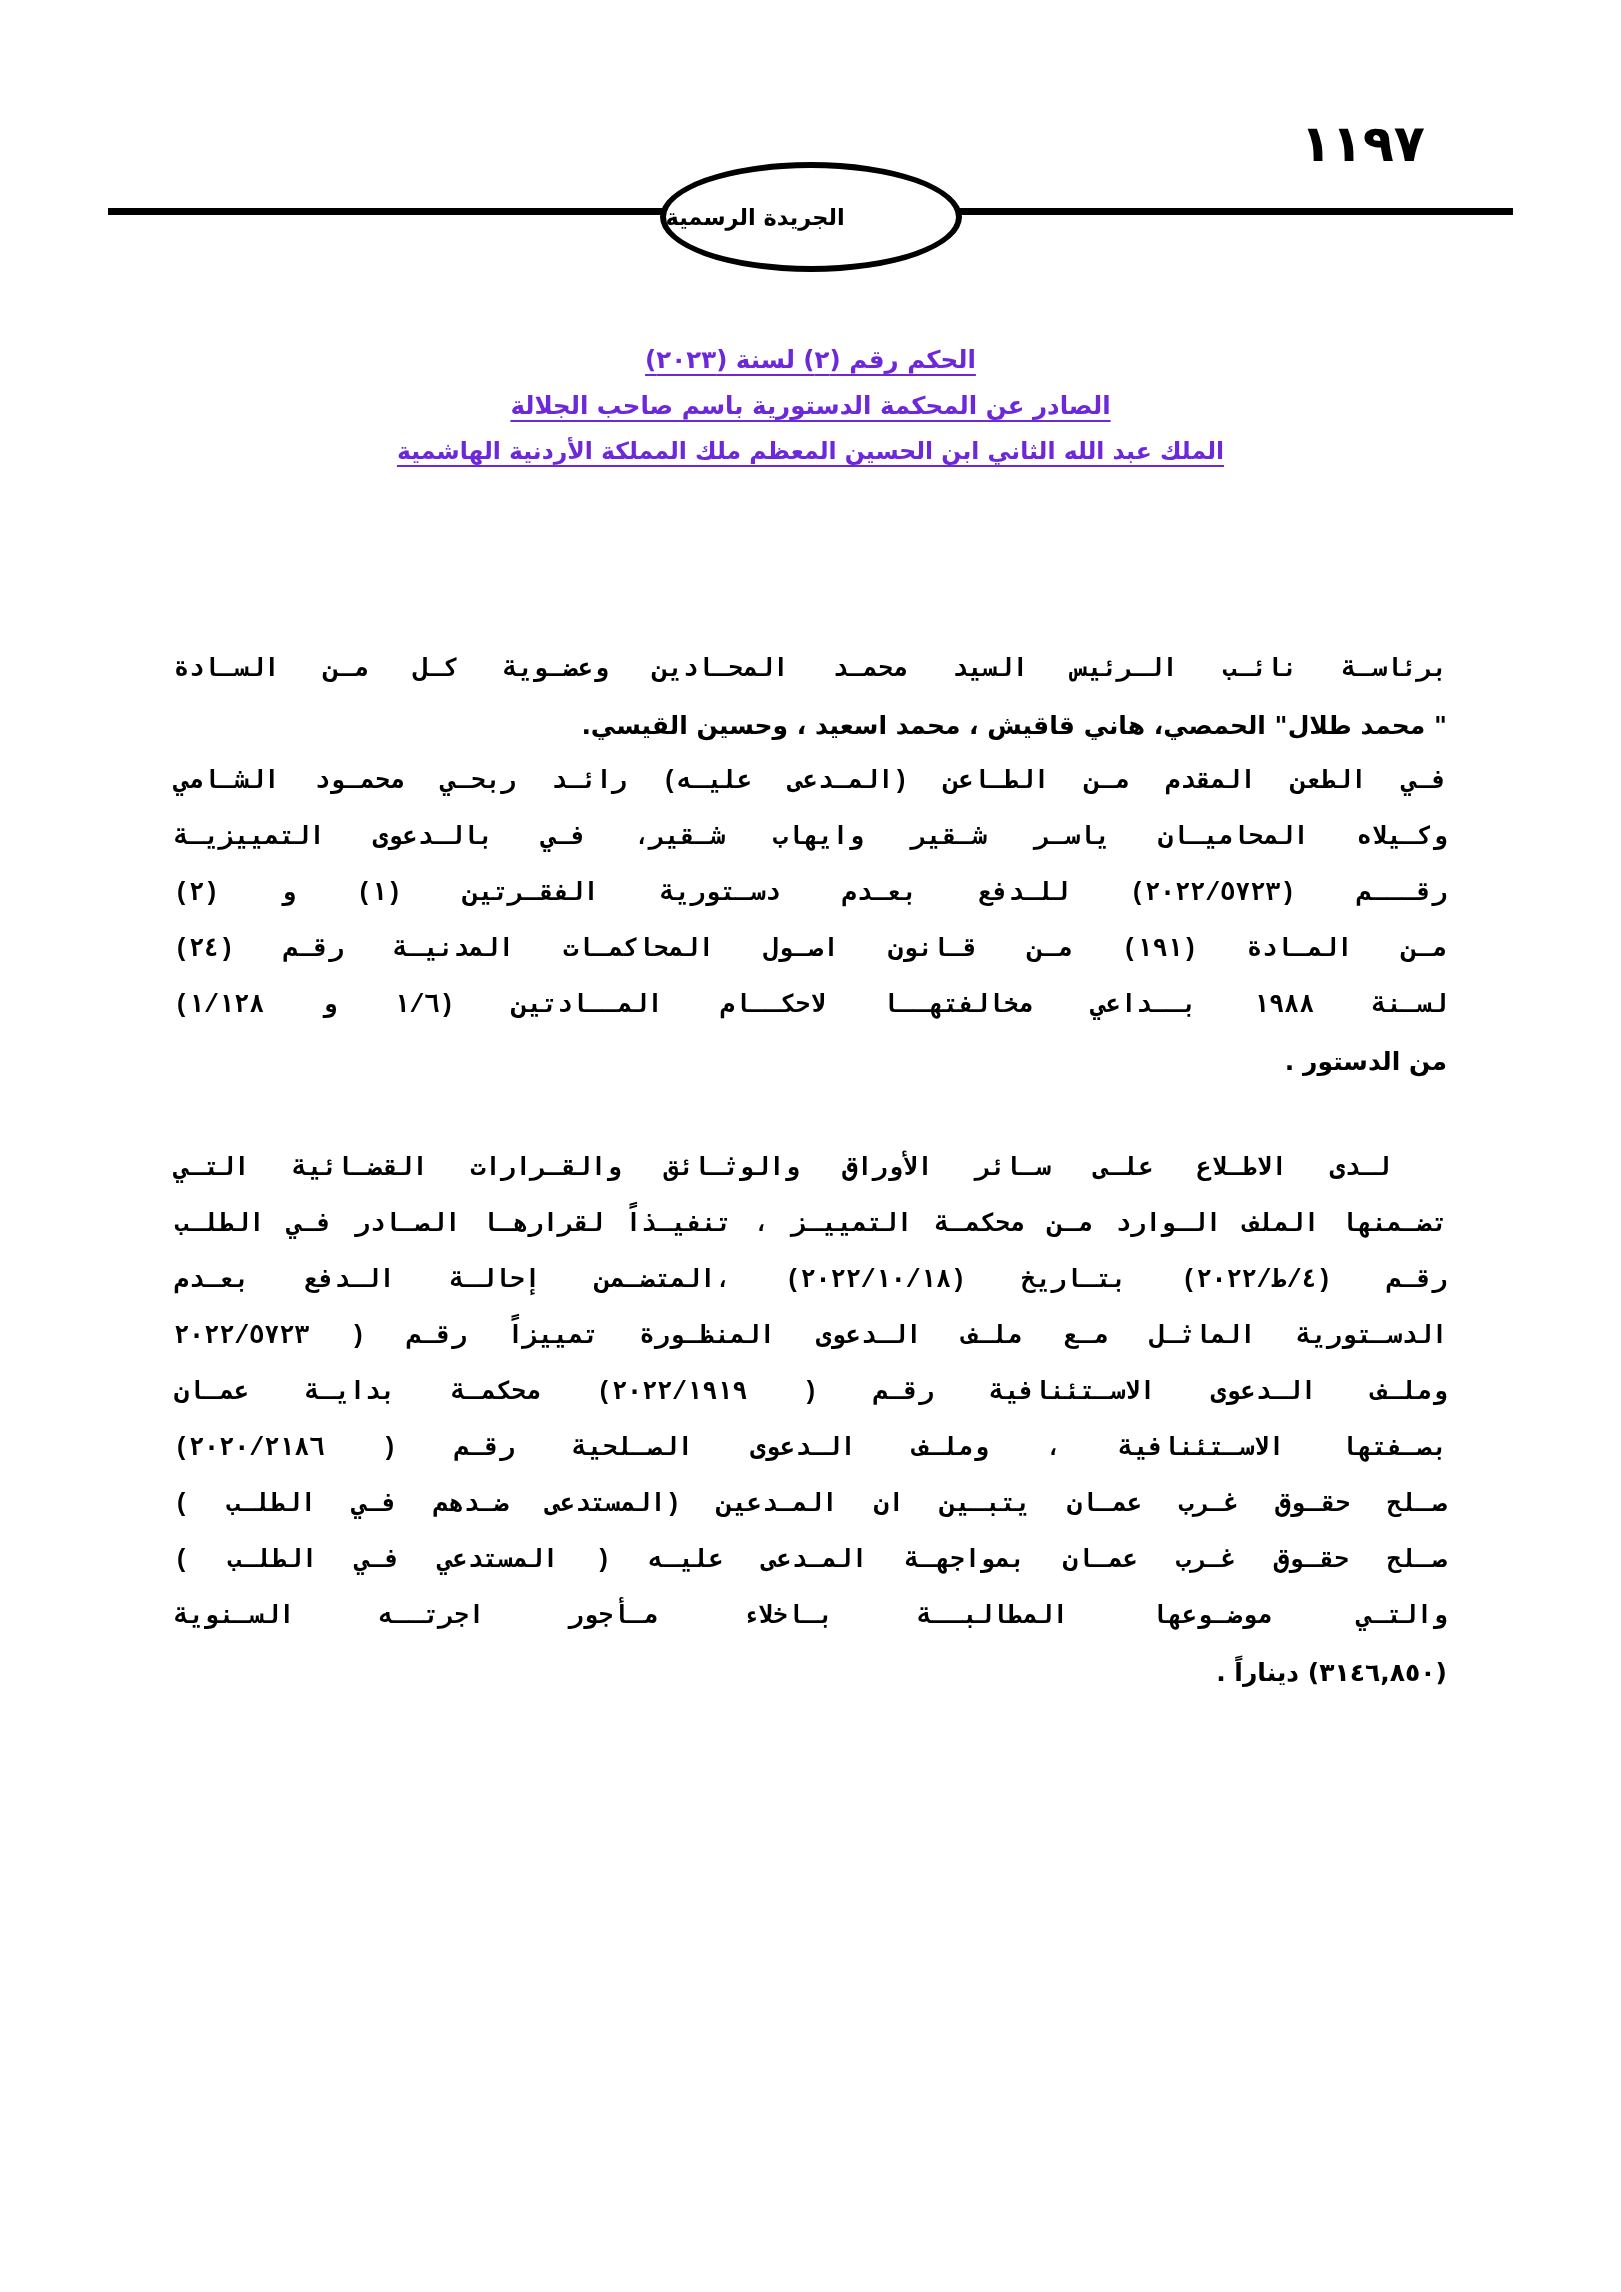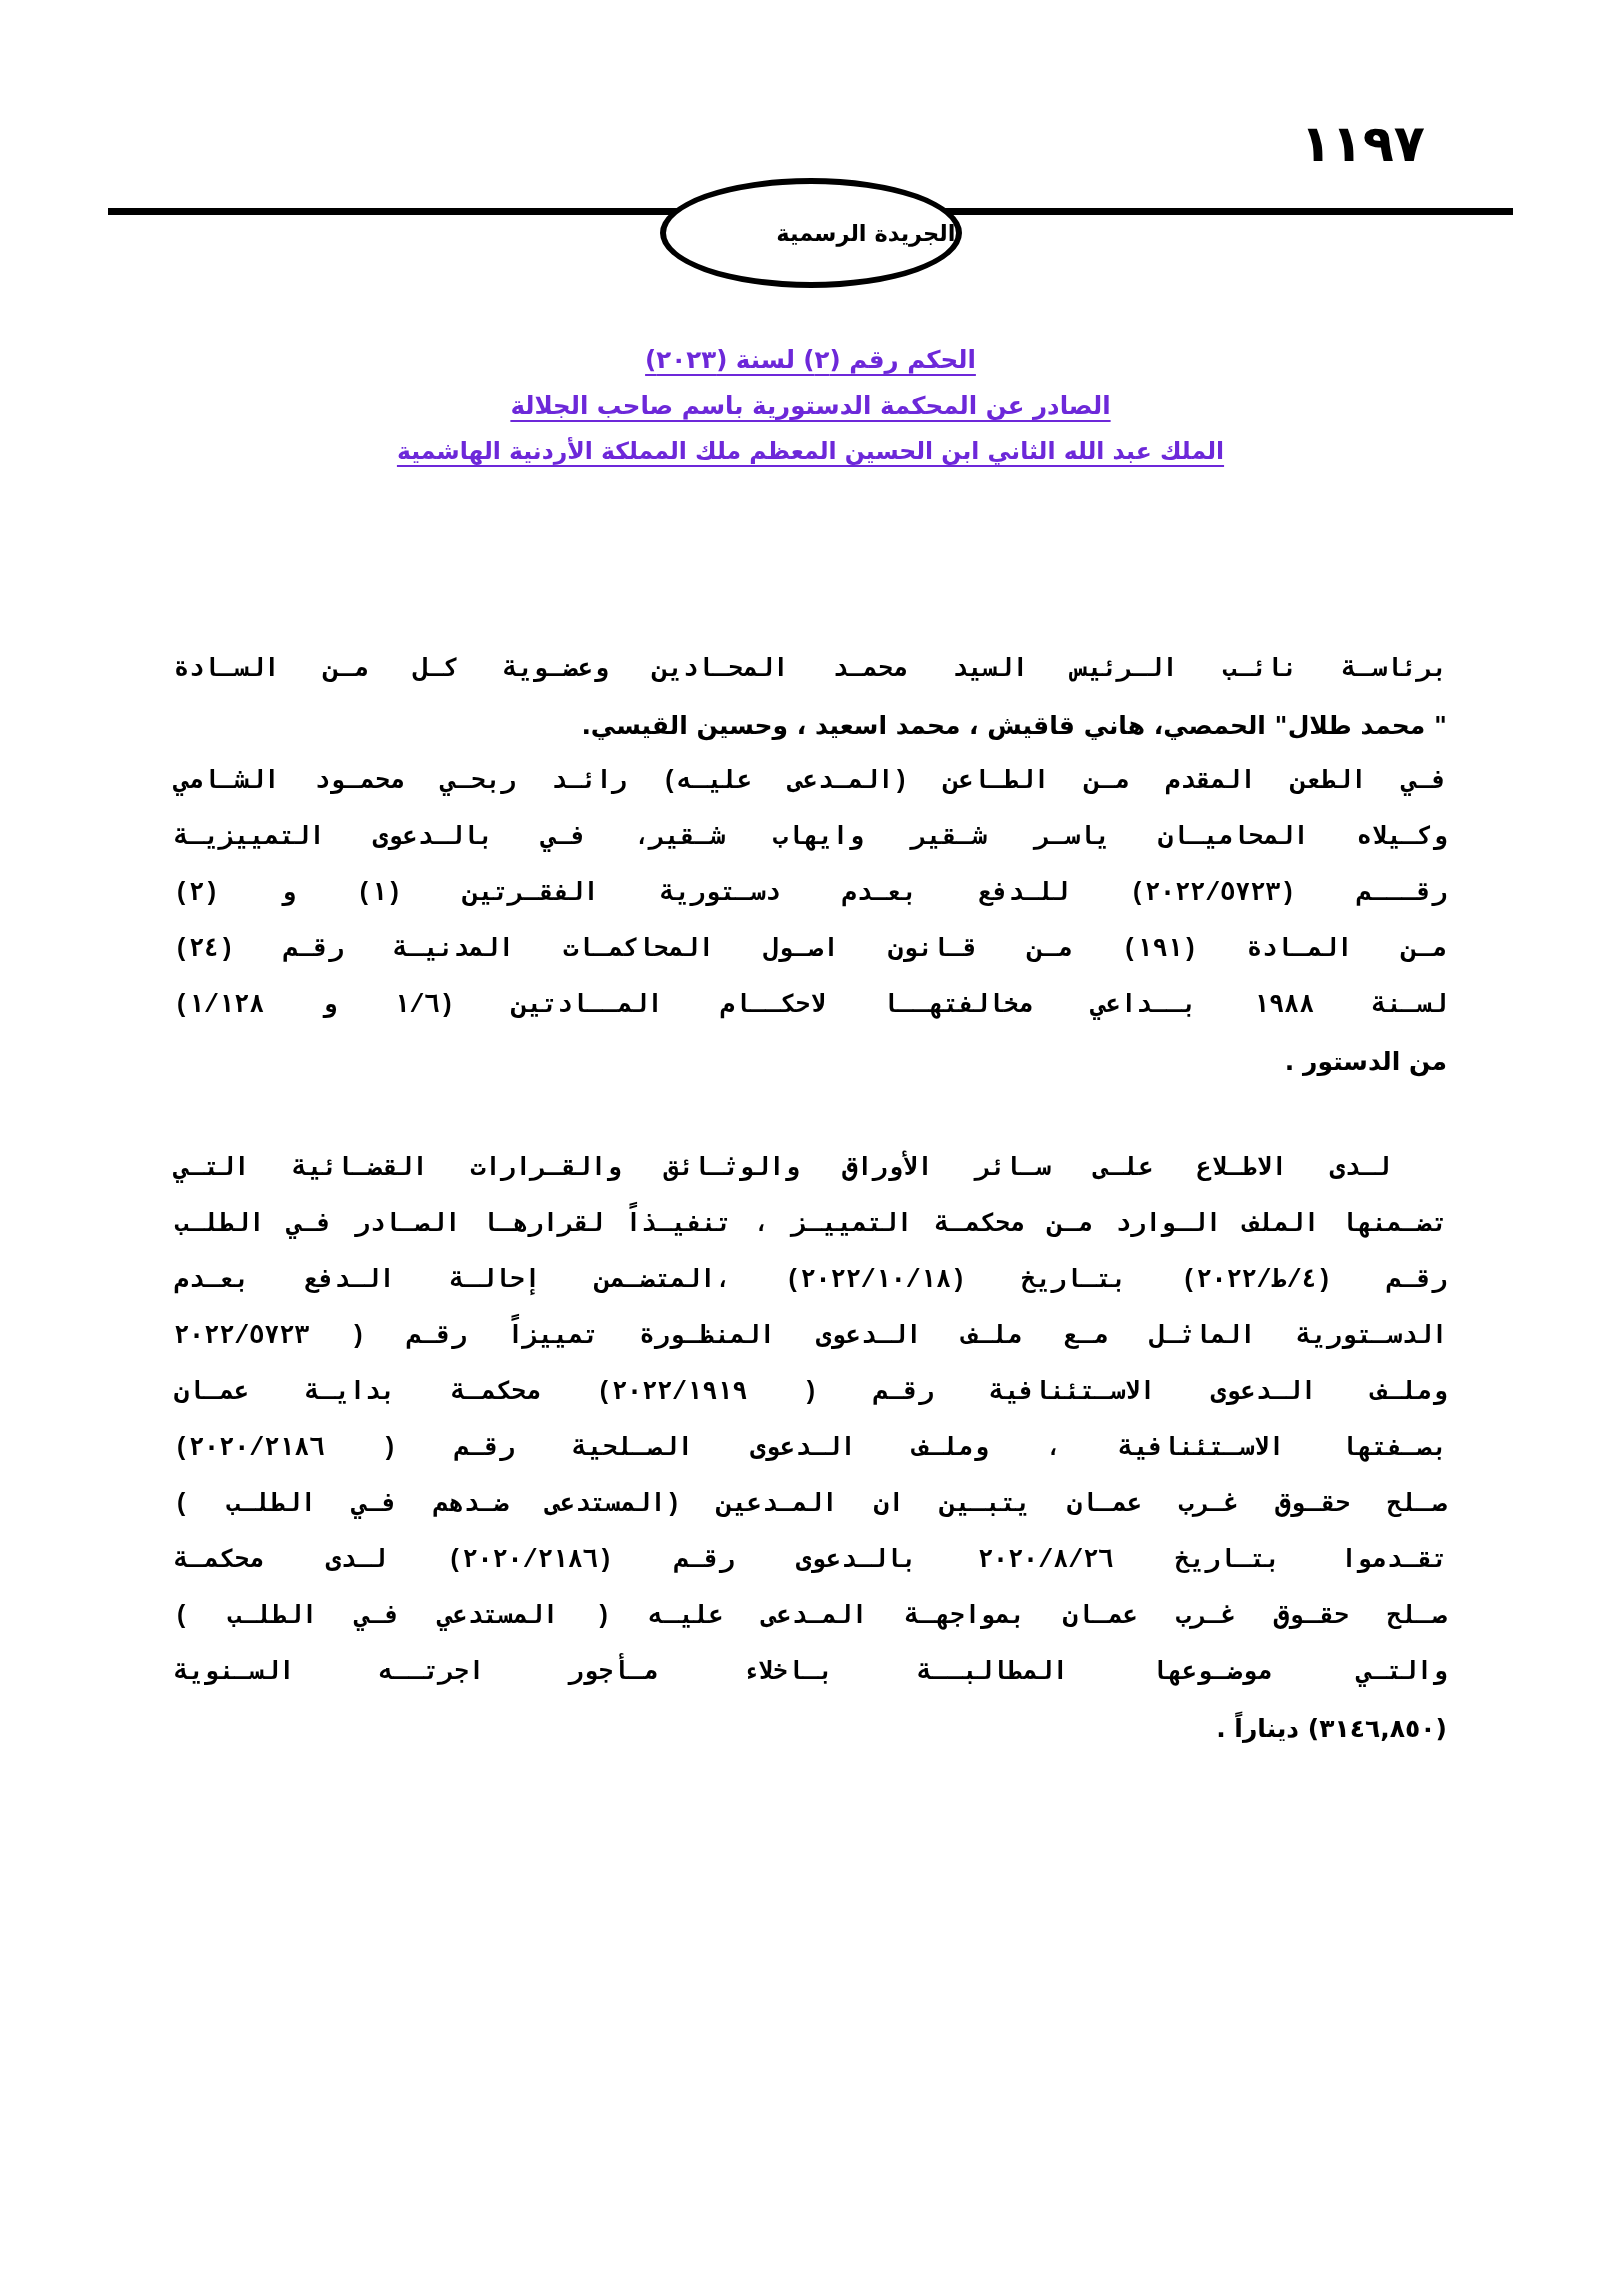--- a/index.html
+++ b/index.html
@@ -40,31 +40,31 @@
     font-family: "DejaVu Sans", sans-serif;
     font-size: 51px;
     font-weight: 700;
     letter-spacing: 2px;
     line-height: 1;
     color: #000000;
     margin-left: 36px;
   }
   .gazette-oval {
     position: absolute;
-    top: 60px;
+    top: 44px;
     left: 50%;
     transform: translateX(-50%);
     width: 290px;
     height: 98px;
     border: 6.9px solid #000000;
     border-radius: 50%;
     background: #ffffff;
     display: flex;
     align-items: center;
-    justify-content: flex-start;
+    justify-content: flex-end;
   }
   .gazette-oval span {
     font-size: 22.5px;
     font-weight: 700;
     color: #000000;
   }
 
   
   .title-block {
     position: absolute;
@@ -147,20 +147,19 @@
 
     <div class="gap-block"></div>
 
     <p class="para stretch"><span class="para-indent"></span><span>لـدى الاطـلاع علـى سـائر الأوراق والوثـائق والقـرارات القضـائية التـي</span></p>
     <p class="para stretch">تضـمنها الملف الـوارد مـن محكمـة التمييـز ، تنفيـذاً لقرارهـا الصـادر فـي الطلـب</p>
     <p class="para stretch">رقـم (٤/ط/٢٠٢٢) بتـاريخ (٢٠٢٢/١٠/١٨) ،المتضـمن إحالـة الـدفع بعـدم</p>
     <p class="para stretch">الدسـتورية الماثـل مـع ملـف الـدعوى المنظـورة تمييزاً رقـم ( ٢٠٢٢/٥٧٢٣</p>
     <p class="para stretch">وملـف الـدعوى الاسـتئنافية رقـم  ( ٢٠٢٢/١٩١٩) محكمـة بدايـة عمـان</p>
     <p class="para stretch">بصـفتها الاسـتئنافية ، وملـف الـدعوى الصـلحية رقـم ( ٢٠٢٠/٢١٨٦)</p>
     <p class="para stretch">صـلح حقـوق غـرب عمـان يتبـين ان المـدعين (المستدعى ضـدهم فـي الطلـب )</p>
-    <p class="para stretch">تقـدموا بتـاريخ ٢٠٢٠/٨/٢٦ بالـدعوى رقـم (٢٠٢٠/٢١٨٦) لـدى محكمـة</p>
     <p class="para stretch">صـلح حقـوق غـرب عمـان بمواجهـة المـدعى عليـه ( المستدعي فـي الطلـب )</p>
     <p class="para stretch">والتـي موضـوعها المطالبــة بـاخلاء مـأجور اجرتــه السـنوية</p>
     <p class="para last">(٣١٤٦,٨٥٠) ديناراً .</p>
 
   </div>
 </div>
 
 
 </body></html>

